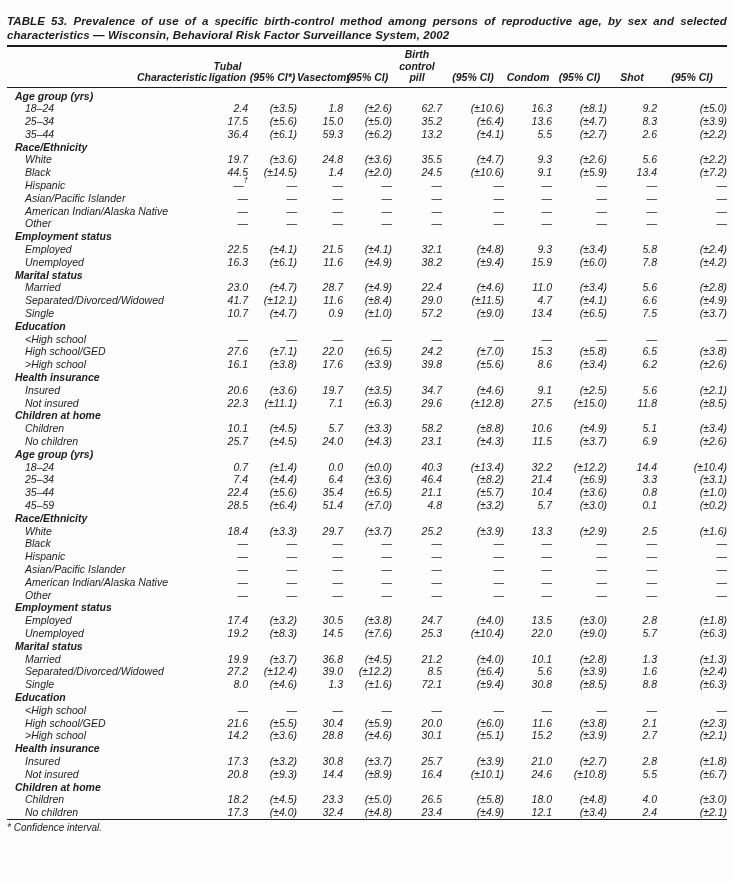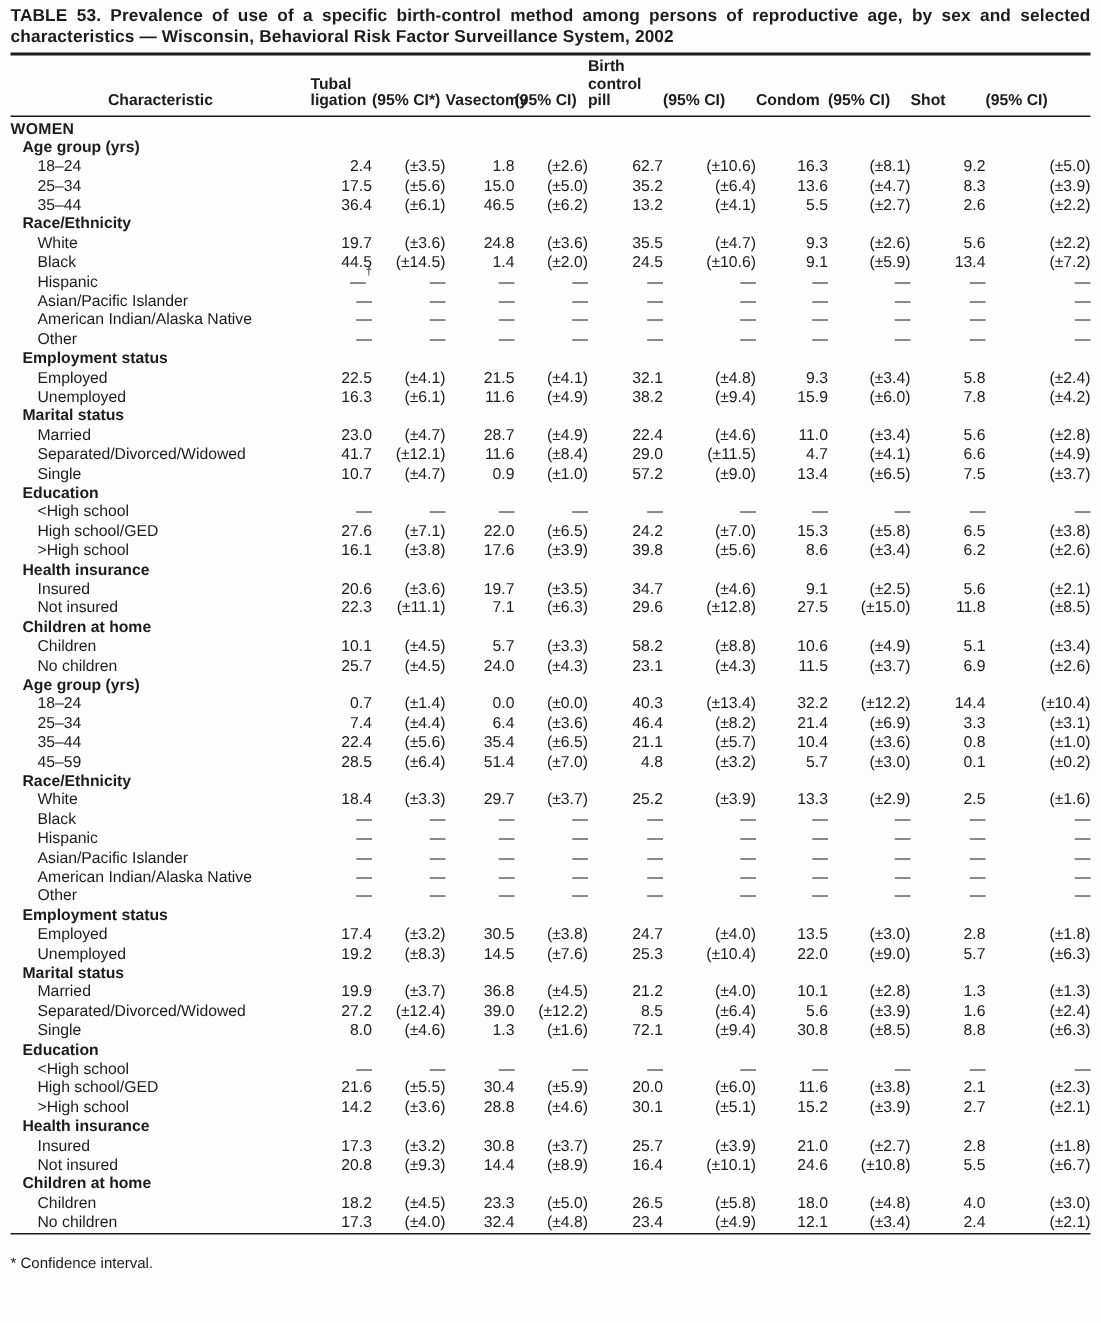--- a/index.html
+++ b/index.html
@@ -4,22 +4,23 @@
 <style>
   html, body { margin: 0; padding: 0; background: #ffffff; }
   .page {
     position: relative;
     width: 734px;
     height: 882px;
     box-sizing: border-box;
     background: #fdfdfd;
     color: #1c1c1c;
     font-family: "Liberation Sans", sans-serif;
-    padding: 5px 7px 0 7px;
+    padding: 15px 7px 0 7px;
     overflow: hidden;
+    font-style: italic;
   }
   .title {
     font-size: 11.5px;
     font-weight: bold;
     line-height: 13.5px;
     text-align: justify;
     letter-spacing: 0.1px;
   }
   .rule-thick { border-top: 2px solid #1c1c1c; margin-top: 3px; }
   .rule-thin  { border-top: 1.5px solid #1c1c1c; }
@@ -27,41 +28,42 @@
   .hrow {
     display: grid;
     grid-template-columns: 200px 41px 49px 46px 49px 50px 62px 48px 55px 50px 70px;
     align-items: end;
     padding: 2px 0 3px 0;
   }
   .hcell {
     font-size: 10.5px;
     font-weight: bold;
     line-height: 11.5px;
+    text-align: center;
     white-space: pre-line;
   }
-  .hcell.c0 { text-align: center; margin-top: 20px; }
+  .hcell.c0 { text-align: right; margin-top: 20px; }
 
   .tbody { padding-top: 2px; }
   .row {
     display: grid;
     grid-template-columns: 200px 41px 49px 46px 49px 50px 62px 48px 55px 50px 70px;
     align-items: baseline;
     line-height: 12.8px;
     font-size: 10.5px;
   }
   .cell { white-space: nowrap; }
   .cell.label { text-align: left; }
   .cell.num { text-align: right; }
   .cell.sec  { font-weight: bold; grid-column: 1 / -1; letter-spacing: 0.2px; }
   .cell.grp  { font-weight: bold; grid-column: 1 / -1; padding-left: 8px; }
   .cell.item { padding-left: 18px; }
   sup { font-size: 7.5px; position: relative; top: -3px; line-height: 0; }
 
-  .footnotes { margin-top: 14px; font-size: 10px; line-height: 12px; }
+  .footnotes { margin-top: 2px; font-size: 10px; line-height: 12px; }
   .footnote { white-space: nowrap; }
 </style>
 </head>
 <body>
 
 <div class="page">
 
   <div class="title">TABLE 53. Prevalence of use of a specific birth-control method among persons of reproductive age, by sex and selected characteristics — Wisconsin, Behavioral Risk Factor Surveillance System, 2002</div>
 
   <div class="rule-thick"></div>
@@ -80,23 +82,20 @@
     <div class="hcell c7">Condom</div>
     <div class="hcell c8">(95% CI)</div>
     <div class="hcell c9">Shot</div>
     <div class="hcell c10">(95% CI)</div>
   </div>
 
   <div class="rule-thin"></div>
 
   <div class="tbody">
       <div class="row">
-        <div class="cell label sec">WOMEN</div>
-      </div>
-      <div class="row">
         <div class="cell label grp">Age group (yrs)</div>
       </div>
       <div class="row">
         <div class="cell label item">18–24</div>
         <div class="cell num">2.4</div>
         <div class="cell num">(±3.5)</div>
         <div class="cell num">1.8</div>
         <div class="cell num">(±2.6)</div>
         <div class="cell num">62.7</div>
         <div class="cell num">(±10.6)</div>
@@ -115,21 +114,21 @@
         <div class="cell num">(±6.4)</div>
         <div class="cell num">13.6</div>
         <div class="cell num">(±4.7)</div>
         <div class="cell num">8.3</div>
         <div class="cell num">(±3.9)</div>
       </div>
       <div class="row">
         <div class="cell label item">35–44</div>
         <div class="cell num">36.4</div>
         <div class="cell num">(±6.1)</div>
-        <div class="cell num">46.5</div>
+        <div class="cell num">59.3</div>
         <div class="cell num">(±6.2)</div>
         <div class="cell num">13.2</div>
         <div class="cell num">(±4.1)</div>
         <div class="cell num">5.5</div>
         <div class="cell num">(±2.7)</div>
         <div class="cell num">2.6</div>
         <div class="cell num">(±2.2)</div>
       </div>
       <div class="row">
         <div class="cell label grp">Race/Ethnicity</div>

